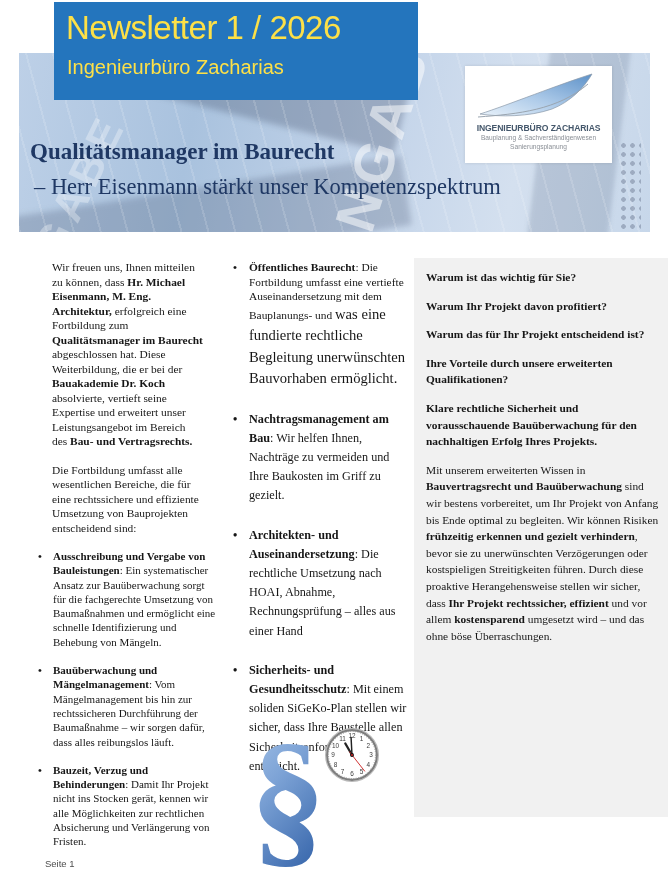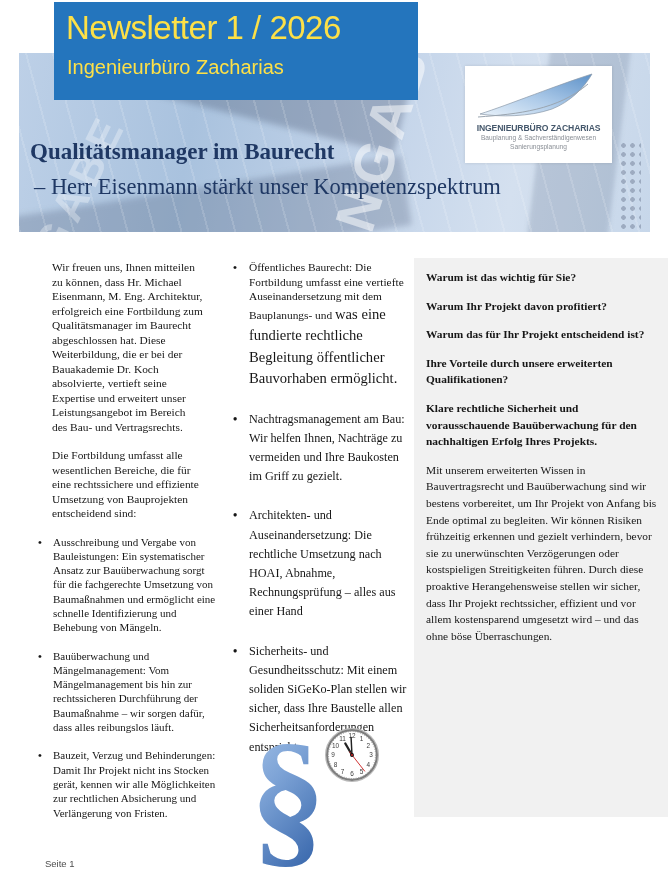--- a/index.html
+++ b/index.html
@@ -67,21 +67,21 @@
   .benefits p.q{font-weight:700;}
 
   
   .clock{position:absolute;left:324px;top:727px;}
   .para-symbol{position:absolute;left:256px;top:736px;}
 
   
   .footer{position:absolute;left:45px;top:858px;font-family:"Liberation Sans",sans-serif;
         font-size:9.5px;color:#4d4d4d;}
 
-  b{font-weight:400;}
+  b{font-weight:700;}
 </style>
 </head>
 <body>
 
 <div id="page">
 
   <div class="hero">
     <div class="shape1"></div>
     <div class="shape2"></div>
     <div class="shape3"></div>
@@ -123,21 +123,21 @@
     <p>Die Fortbildung umfasst alle wesentlichen Bereiche, die für eine rechtssichere und effiziente Umsetzung von Bauprojekten entscheidend sind:</p>
     <ul class="blist">
       <li><b>Ausschreibung und Vergabe von Bauleistungen</b><span>: Ein systematischer Ansatz zur Bauüberwachung sorgt für die fachgerechte Umsetzung von Baumaßnahmen und ermöglicht eine schnelle Identifizierung und Behebung von Mängeln.</span></li>
       <li><b>Bauüberwachung und Mängelmanagement</b><span>: Vom Mängelmanagement bis hin zur rechtssicheren Durchführung der Baumaßnahme – wir sorgen dafür, dass alles reibungslos läuft.</span></li>
       <li><b>Bauzeit, Verzug und Behinderungen</b><span>: Damit Ihr Projekt nicht ins Stocken gerät, kennen wir alle Möglichkeiten zur rechtlichen Absicherung und Verlängerung von Fristen.</span></li>
     </ul>
   </div>
 
   <div class="col-mid">
     <ul class="blist-mid">
-      <li class="mixed"><b>Öffentliches Baurecht</b><span>: Die Fortbildung umfasst eine vertiefte Auseinandersetzung mit dem Bauplanungs- und </span><span class="lg">was eine fundierte rechtliche Begleitung öffentlicher Bauvorhaben ermöglicht.</span></li>
+      <li class="mixed"><b>Öffentliches Baurecht</b><span>: Die Fortbildung umfasst eine vertiefte Auseinandersetzung mit dem Bauplanungs- und </span><span class="lg">was eine fundierte rechtliche Begleitung unerwünschten Bauvorhaben ermöglicht.</span></li>
       <li><b>Nachtragsmanagement am Bau</b><span>: Wir helfen Ihnen, Nachträge zu vermeiden und Ihre Baukosten im Griff zu gezielt.</span></li>
       <li><b>Architekten- und Auseinandersetzung</b><span>: Die rechtliche Umsetzung nach HOAI, Abnahme, Rechnungsprüfung – alles aus einer Hand</span></li>
       <li><b>Sicherheits- und Gesundheitsschutz</b><span>: Mit einem soliden SiGeKo-Plan stellen wir sicher, dass Ihre Baustelle allen Sicherheitsanforderungen entspricht.</span></li>
     </ul>
   </div>
 
   <div class="benefits">
     <p class="q">Warum ist das wichtig für Sie?</p>
     <p class="q">Warum Ihr Projekt davon profitiert?</p>
     <p class="q">Warum das für Ihr Projekt entscheidend ist?</p>

